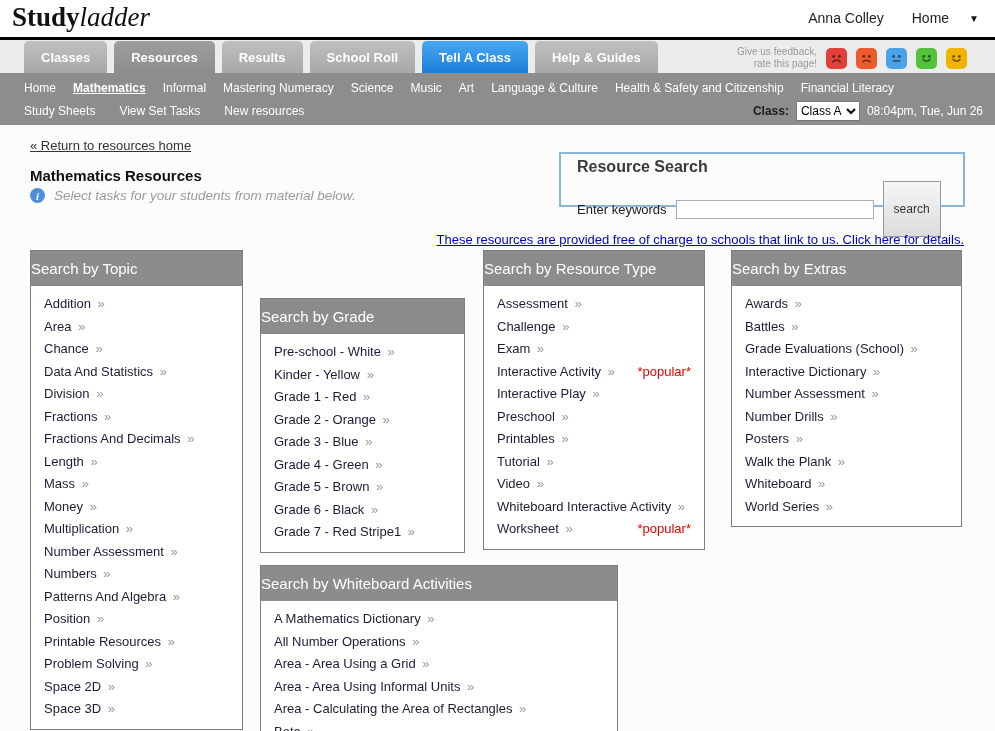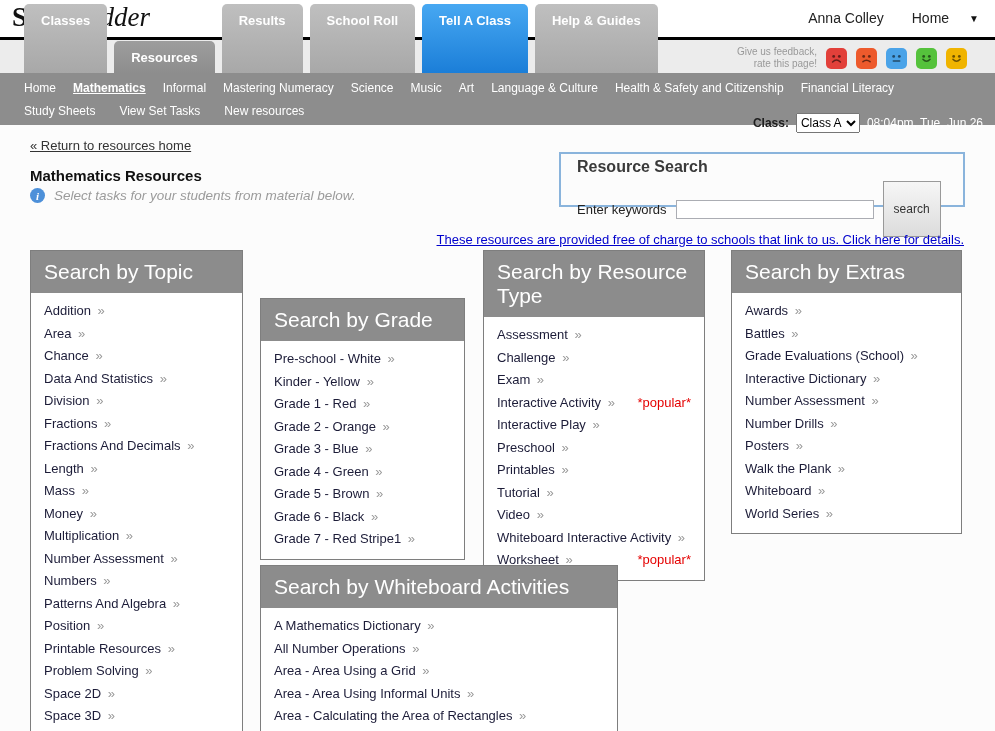--- a/index.html
+++ b/index.html
@@ -16,54 +16,54 @@
   .logo-study { font-weight:bold; }
   .logo-ladder { font-style:italic; }
   .top-right { position:absolute; right:16px; top:10px; display:flex; align-items:center; gap:28px; font-size:14px; color:#222; }
   .home-menu { display:flex; align-items:center; gap:20px; cursor:pointer; }
   .caret { font-size:10px; color:#111; }
 
   
   .tabstrip { position:absolute; top:37px; left:0; width:995px; height:36px; background:#ececec; border-top:3px solid #000000; }
   .tabs { position:absolute; left:24px; bottom:0; display:flex; gap:7px; }
   .tab { padding:9px 17px 8px; background:linear-gradient(#bfbfbf,#a8a8a8); color:#fff; font-weight:bold; font-size:13px; border-radius:5px 5px 0 0; cursor:pointer; white-space:nowrap; }
-  .tab-active { background:linear-gradient(#9d9d9d,#8d8d8d);margin-top:37px; }
+  .tab-active { background:linear-gradient(#9d9d9d,#8d8d8d); }
   .tab-blue { background:linear-gradient(#47a8f2,#1b7ed8); }
   .feedback { position:absolute; right:178px; top:6px; text-align:right; font-size:10px; color:#999; line-height:12px; }
   .faces { position:absolute; right:28px; top:8px; display:flex; gap:9px; }
   .face { width:21px; height:21px; border-radius:5px; display:flex; align-items:center; justify-content:center; cursor:pointer; }
 
   
   .navbar { position:absolute; top:73px; left:0; width:995px; height:52px; background:#8d8d8d; }
   .nav-row1 { position:absolute; top:8px; left:24px; display:flex; gap:17px; }
   .nav-row2 { position:absolute; top:31px; left:24px; display:flex; gap:24px; }
   .nav-link { color:#fff; font-size:12px; cursor:pointer; white-space:nowrap; }
   .nav-link.active { text-decoration:underline; font-weight:bold; }
-  .class-area { position:absolute; right:12px; top:40px; display:flex; align-items:center; gap:7px; font-size:12px; }
+  .class-area { position:absolute; right:12px; top:28px; display:flex; align-items:center; gap:7px; font-size:12px; }
   .class-label { color:#1d1d1d; font-weight:bold; }
   .class-select { font-size:12px; height:20px; font-family:"Liberation Sans", sans-serif; }
   .nav-datetime { color:#fff; font-size:12px; white-space:nowrap; }
 
   
   .return-link { position:absolute; left:30px; top:138px; font-size:13px; color:#333; text-decoration:underline; cursor:pointer; }
   .page-title { position:absolute; left:30px; top:157px; font-size:15px; font-weight:bold; color:#111; }
   .note-line { position:absolute; left:30px; top:188px; display:flex; align-items:center; gap:9px; font-size:13.5px; color:#9b9b9b; font-style:italic; }
   .info-icon { width:15px; height:15px; border-radius:50%; background:#4d90d9; color:#fff; font-size:11px; font-weight:bold; font-style:italic; display:flex; align-items:center; justify-content:center; font-family:"Liberation Serif", serif; flex:none; }
 
   .search-box { position:absolute; left:559px; top:152px; width:406px; height:55px; border:2px solid #8ab4dc; background:#fcfcfc; }
   .search-title { position:absolute; left:16px; top:4px; font-size:16px; font-weight:bold; color:#3a3a3a; }
   .search-row { position:absolute; left:16px; top:27px; display:flex; align-items:center; gap:9px; font-size:13px; color:#222; }
   .search-input { width:198px; height:19px; border:1px solid #abadb3; font-size:12px; padding:1px 4px; background:#fff; }
   .search-btn { font-size:12px; padding:20px 10px; background:linear-gradient(#f6f6f6,#dcdcdc); border:1px solid #999; color:#333; cursor:pointer; font-family:"Liberation Sans", sans-serif; }
 
   .free-link { position:absolute; right:31px; top:232px; font-size:13px; color:#0000cc; text-decoration:underline; cursor:pointer; }
 
   
   .box { position:absolute; background:#fff; border:1px solid #7e7e7e; }
-  .box-header { background:#8c8c8c; color:#fff; font-size:21px; padding:9px 13px; }
+  .box-header { background:#8c8c8c; color:#fff; font-size:15px; padding:9px 0; }
   .box ul { list-style:none; margin:7px 0 8px; padding:0 13px; }
   .box li { font-size:13px; line-height:22.5px; display:flex; align-items:baseline; }
   .box li a { color:#1c1c38; cursor:pointer; }
   .chev { color:#999; margin-left:3px; }
   .popular { color:#e50000; margin-left:auto; padding-left:8px; }
 
   #box-topic  { left:30px;  top:250px; width:213px; }
   #box-grade  { left:260px; top:250px; width:205px;margin-top:48px; }
   #box-rtype  { left:483px; top:250px; width:222px; }
   #box-extras { left:731px; top:250px; width:231px; }

